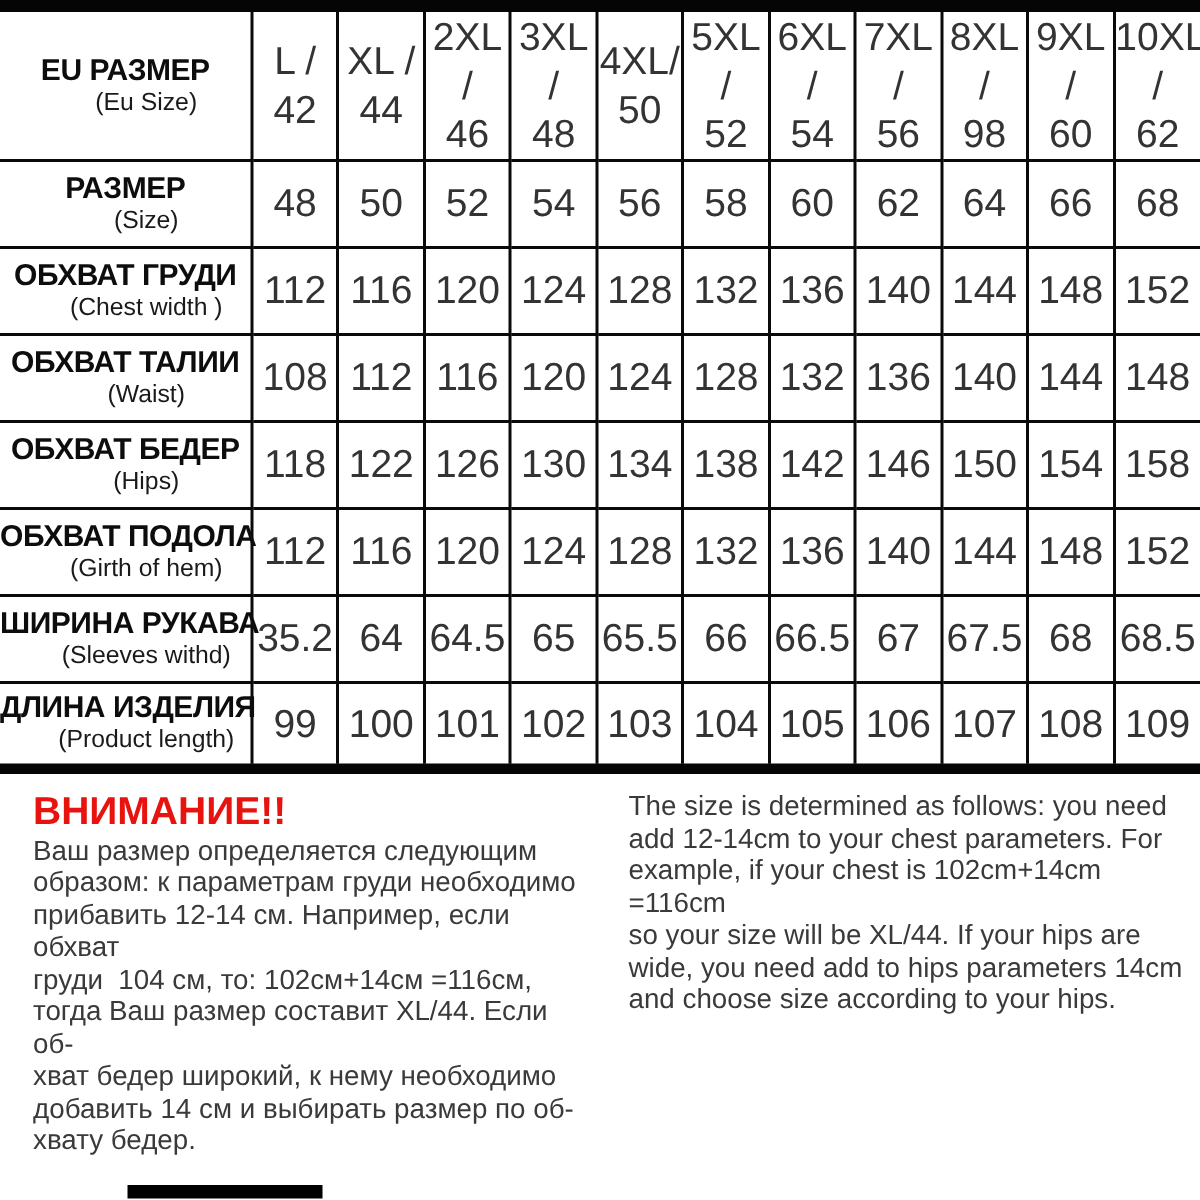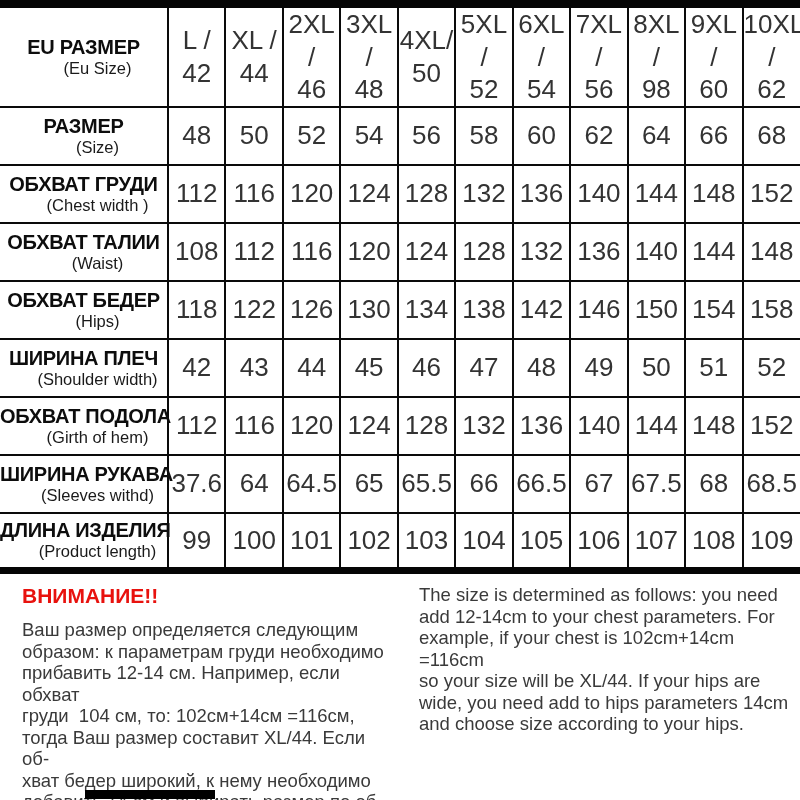--- a/index.html
+++ b/index.html
@@ -64,24 +64,24 @@
   
   .notes {
     display: flex;
     gap: 24px;
     padding: 10px 8px 0 22px;
     box-sizing: border-box;
     width: 800px;
   }
   .note-col { flex: 1 1 0; min-width: 0; }
   .note-heading {
-    font-size: 21px;
+    font-size: 26px;
     font-weight: bold;
     color: #e8120e;
-    margin: 0 0 12px 0;
+    margin: 0 0 1px 0;
     line-height: 1.1;
   }
   .note-body {
     font-size: 18.5px;
     line-height: 21.5px;
     color: #3a3a3a;
     white-space: pre-wrap;
     margin: 0;
   }
 
@@ -212,38 +212,20 @@
           <td class="size-cell">134</td>
           <td class="size-cell">138</td>
           <td class="size-cell">142</td>
           <td class="size-cell">146</td>
           <td class="size-cell">150</td>
           <td class="size-cell">154</td>
           <td class="size-cell">158</td>
         </tr>
         <tr>
       <th>
-        <div class="label-ru">ШИРИНА ПЛЕЧ</div>
-        <div class="label-en">(Shoulder width)</div>
-      </th>
-
-    <td class="size-cell">42</td>
-          <td class="size-cell">43</td>
-          <td class="size-cell">44</td>
-          <td class="size-cell">45</td>
-          <td class="size-cell">46</td>
-          <td class="size-cell">47</td>
-          <td class="size-cell">48</td>
-          <td class="size-cell">49</td>
-          <td class="size-cell">50</td>
-          <td class="size-cell">51</td>
-          <td class="size-cell">52</td>
-        </tr>
-        <tr>
-      <th>
         <div class="label-ru">ОБХВАТ ПОДОЛА</div>
         <div class="label-en">(Girth of hem)</div>
       </th>
 
     <td class="size-cell">112</td>
           <td class="size-cell">116</td>
           <td class="size-cell">120</td>
           <td class="size-cell">124</td>
           <td class="size-cell">128</td>
           <td class="size-cell">132</td>
@@ -252,21 +234,21 @@
           <td class="size-cell">144</td>
           <td class="size-cell">148</td>
           <td class="size-cell">152</td>
         </tr>
         <tr>
       <th>
         <div class="label-ru">ШИРИНА РУКАВА</div>
         <div class="label-en">(Sleeves withd)</div>
       </th>
 
-    <td class="size-cell">37.6</td>
+    <td class="size-cell">35.2</td>
           <td class="size-cell">64</td>
           <td class="size-cell">64.5</td>
           <td class="size-cell">65</td>
           <td class="size-cell">65.5</td>
           <td class="size-cell">66</td>
           <td class="size-cell">66.5</td>
           <td class="size-cell">67</td>
           <td class="size-cell">67.5</td>
           <td class="size-cell">68</td>
           <td class="size-cell">68.5</td>

